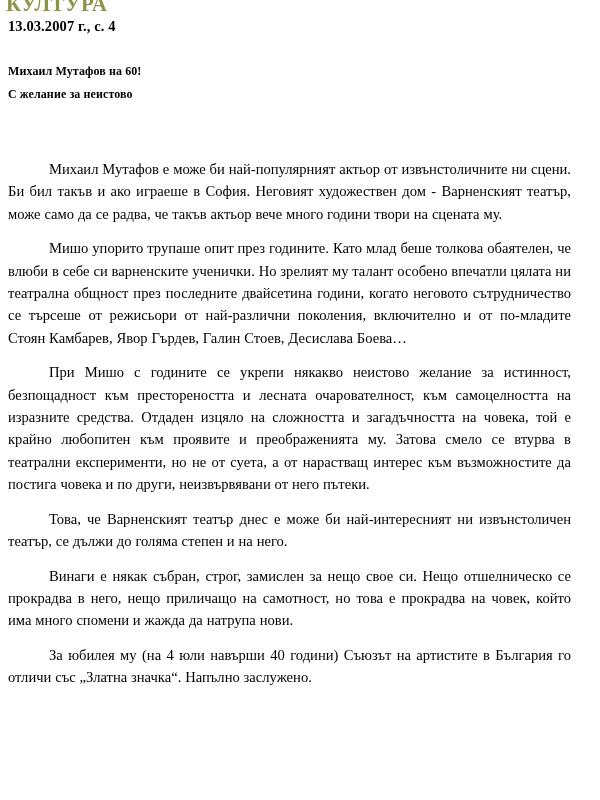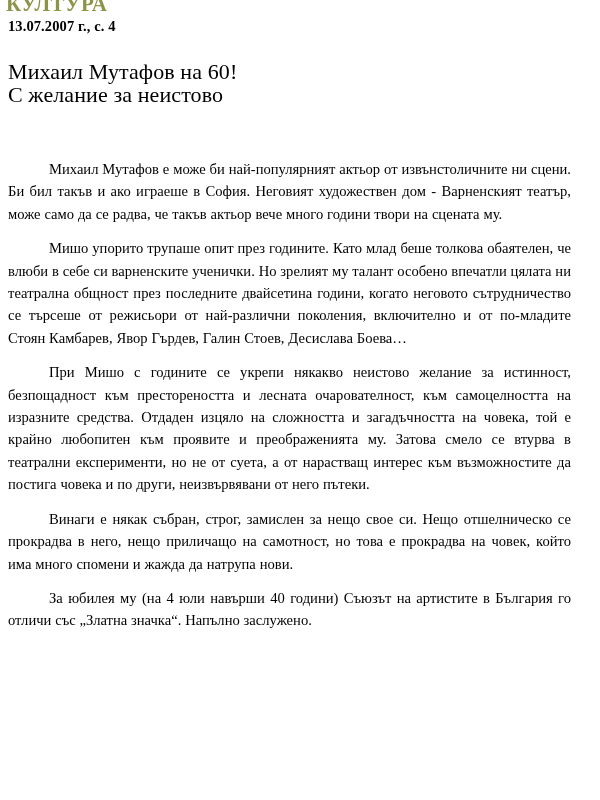--- a/index.html
+++ b/index.html
@@ -58,22 +58,22 @@
     white-space: nowrap;
   }
 
   .headline-block {
     position: absolute;
     left: 8px;
     top: 60px;
     width: 560px;
   }
   .headline {
-    font-weight: normal;
-    font-size: 22px;
+    font-weight: bold;
+    font-size: 12px;
     line-height: 23px;
     letter-spacing: 0.1px;
     white-space: nowrap;
   }
 
   .article-body {
     position: absolute;
     left: 8px;
     top: 158px;
     width: 571px;
@@ -104,30 +104,31 @@
 </style>
 </head>
 <body>
 
 <div class="page">
 
   <div class="masthead-clip">
     <span class="masthead-word">КУЛТУРА</span>
   </div>
 
-  <div class="dateline">13.07.2007 г., с. 4</div>
+  <div class="dateline">13.03.2007 г., с. 4</div>
 
   <div class="headline-block">
     <div class="headline">Михаил Мутафов на 60!</div>
     <div class="headline">С желание за неистово</div>
   </div>
 
   <div class="article-body">
     <p class="para">Михаил Мутафов е може би най-популярният актьор от извънстоличните ни сцени. Би бил такъв и ако играеше в София. Неговият художествен дом - Варненският театър, може само да се радва, че такъв актьор вече много години твори на сцената му.</p>
     <p class="para">Мишо упорито трупаше опит през годините. Като млад беше толкова обаятелен, че влюби в себе си варненските ученички. Но зрелият му талант особено впечатли цялата ни театрална общност през последните двайсетина години, когато неговото сътрудничество се търсеше от режисьори от най-различни поколения, включително и от по-младите Стоян Камбарев, Явор Гърдев, Галин Стоев, Десислава Боева…</p>
     <p class="para">При Мишо с годините се укрепи някакво неистово желание за истинност, безпощадност към престореността и лесната очарователност, към самоцелността на изразните средства. Отдаден изцяло на сложността и загадъчността на човека, той е крайно любопитен към проявите и преображенията му. Затова смело се втурва в театрални експерименти, но не от суета, а от нарастващ интерес към възможностите да постига човека и по други, неизвървявани от него пътеки.</p>
+    <p class="para">Това, че Варненският театър днес е може би най-интересният ни извънстоличен театър, се дължи до голяма степен и на него.</p>
     <p class="para">Винаги е някак събран, строг, замислен за нещо свое си. Нещо отшелническо се прокрадва в него, нещо приличащо на самотност, но това е прокрадва на човек, който има много спомени и жажда да натрупа нови.</p>
     <p class="para">За юбилея му (на 4 юли навърши 40 години) Съюзът на артистите в България го отличи със „Златна значка“. Напълно заслужено.</p>
   </div>
 
   <div class="byline">Никола Вандов</div>
 
 </div>
 
 </body></html>

